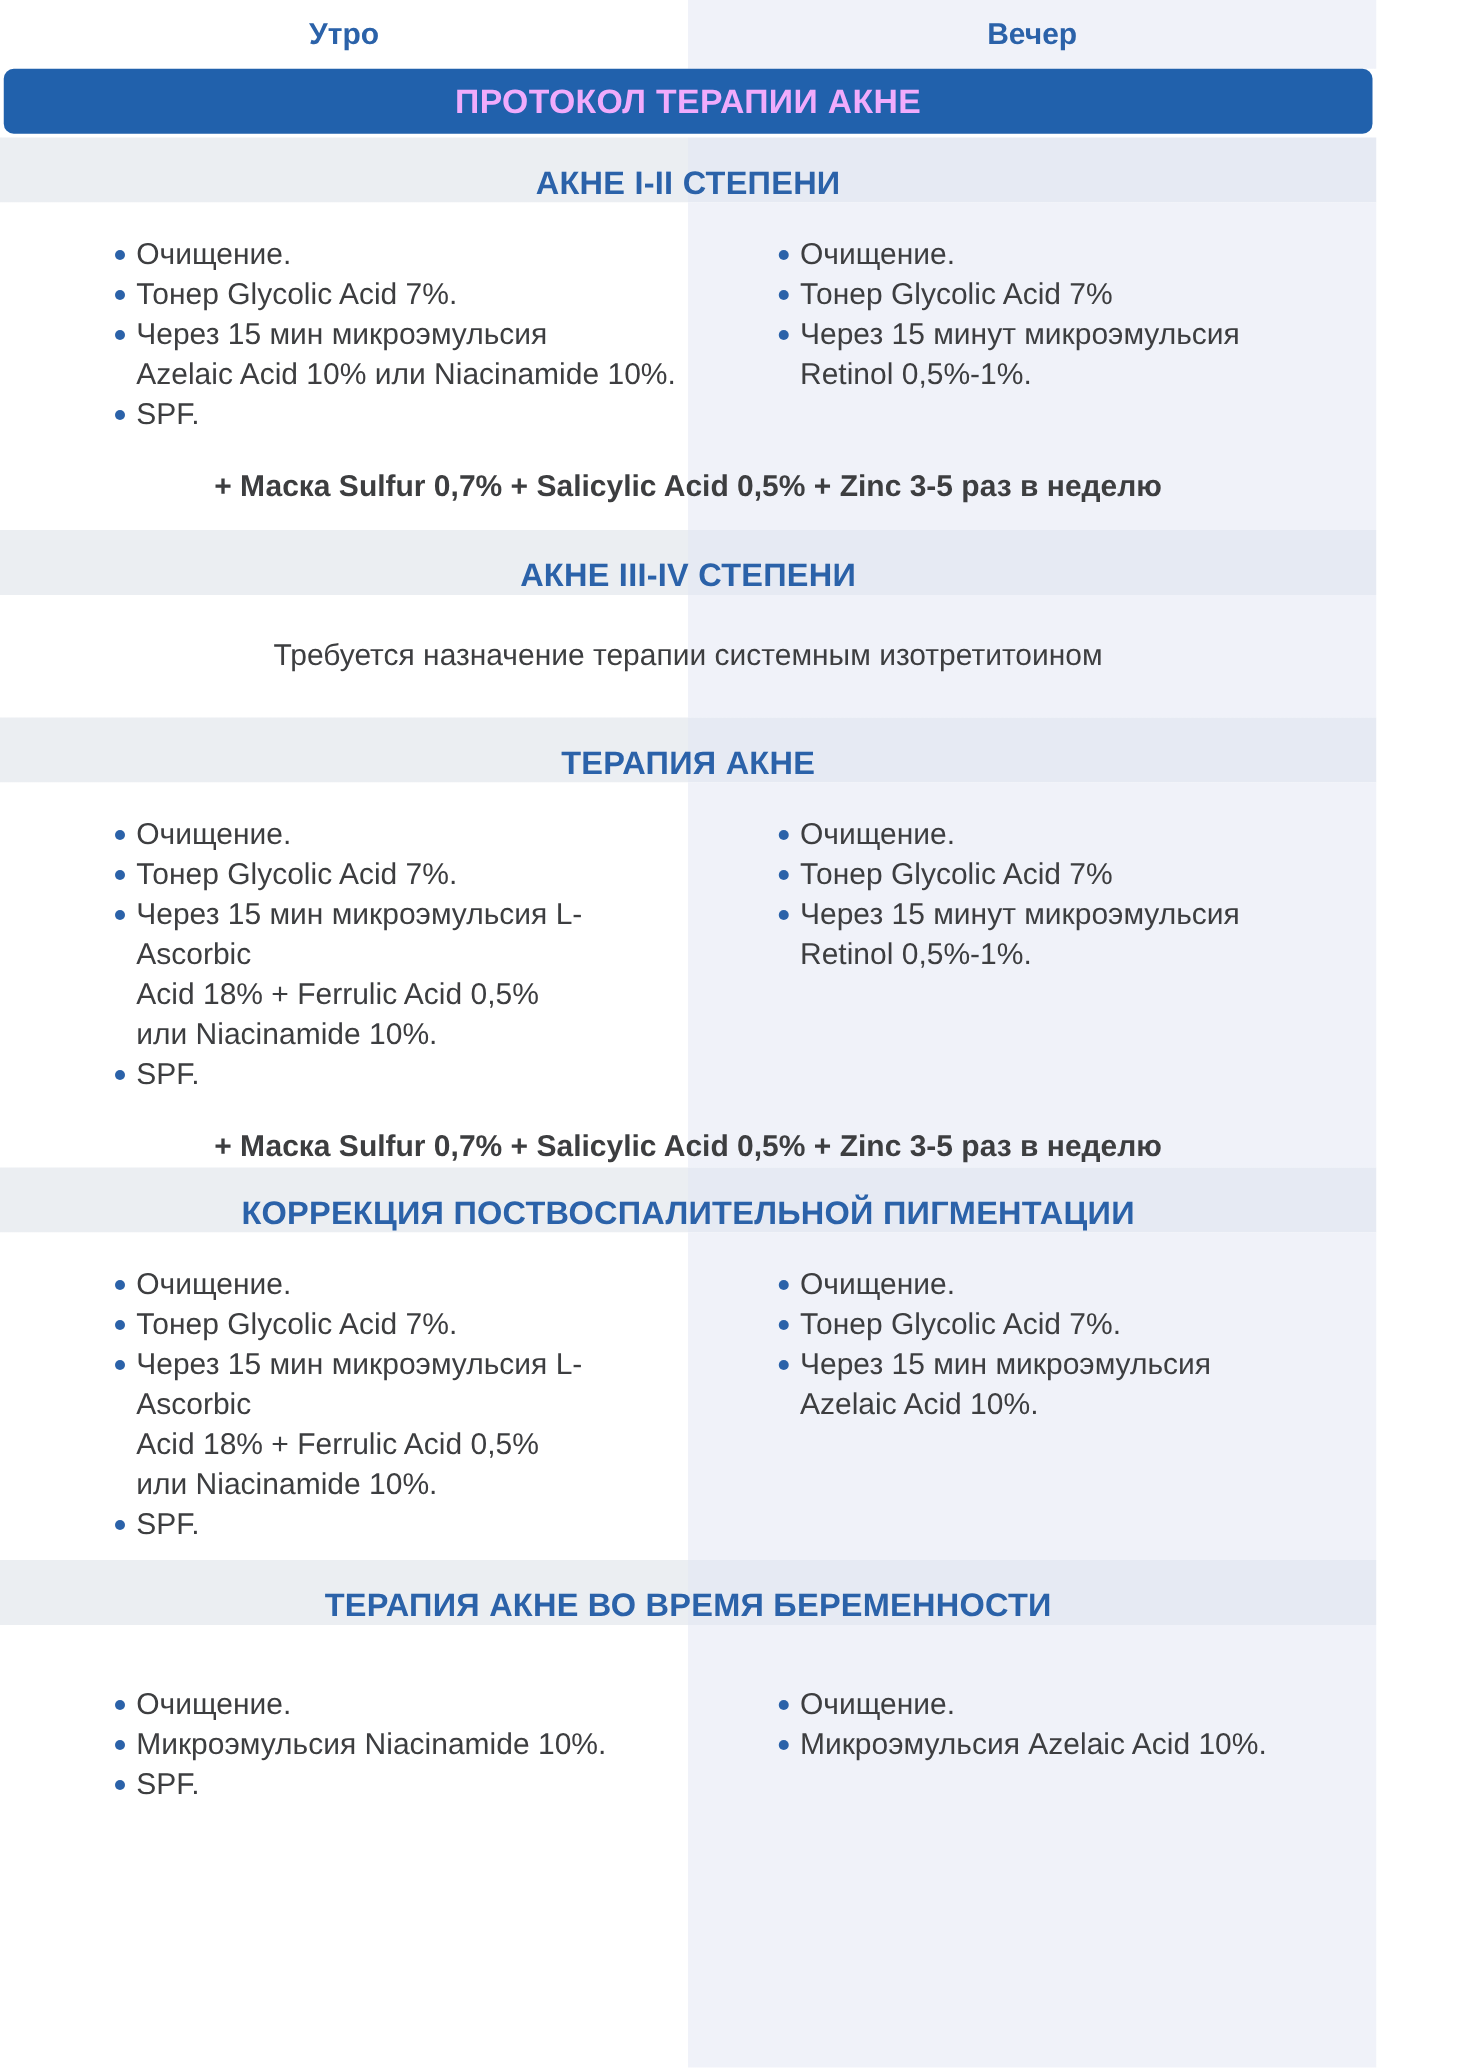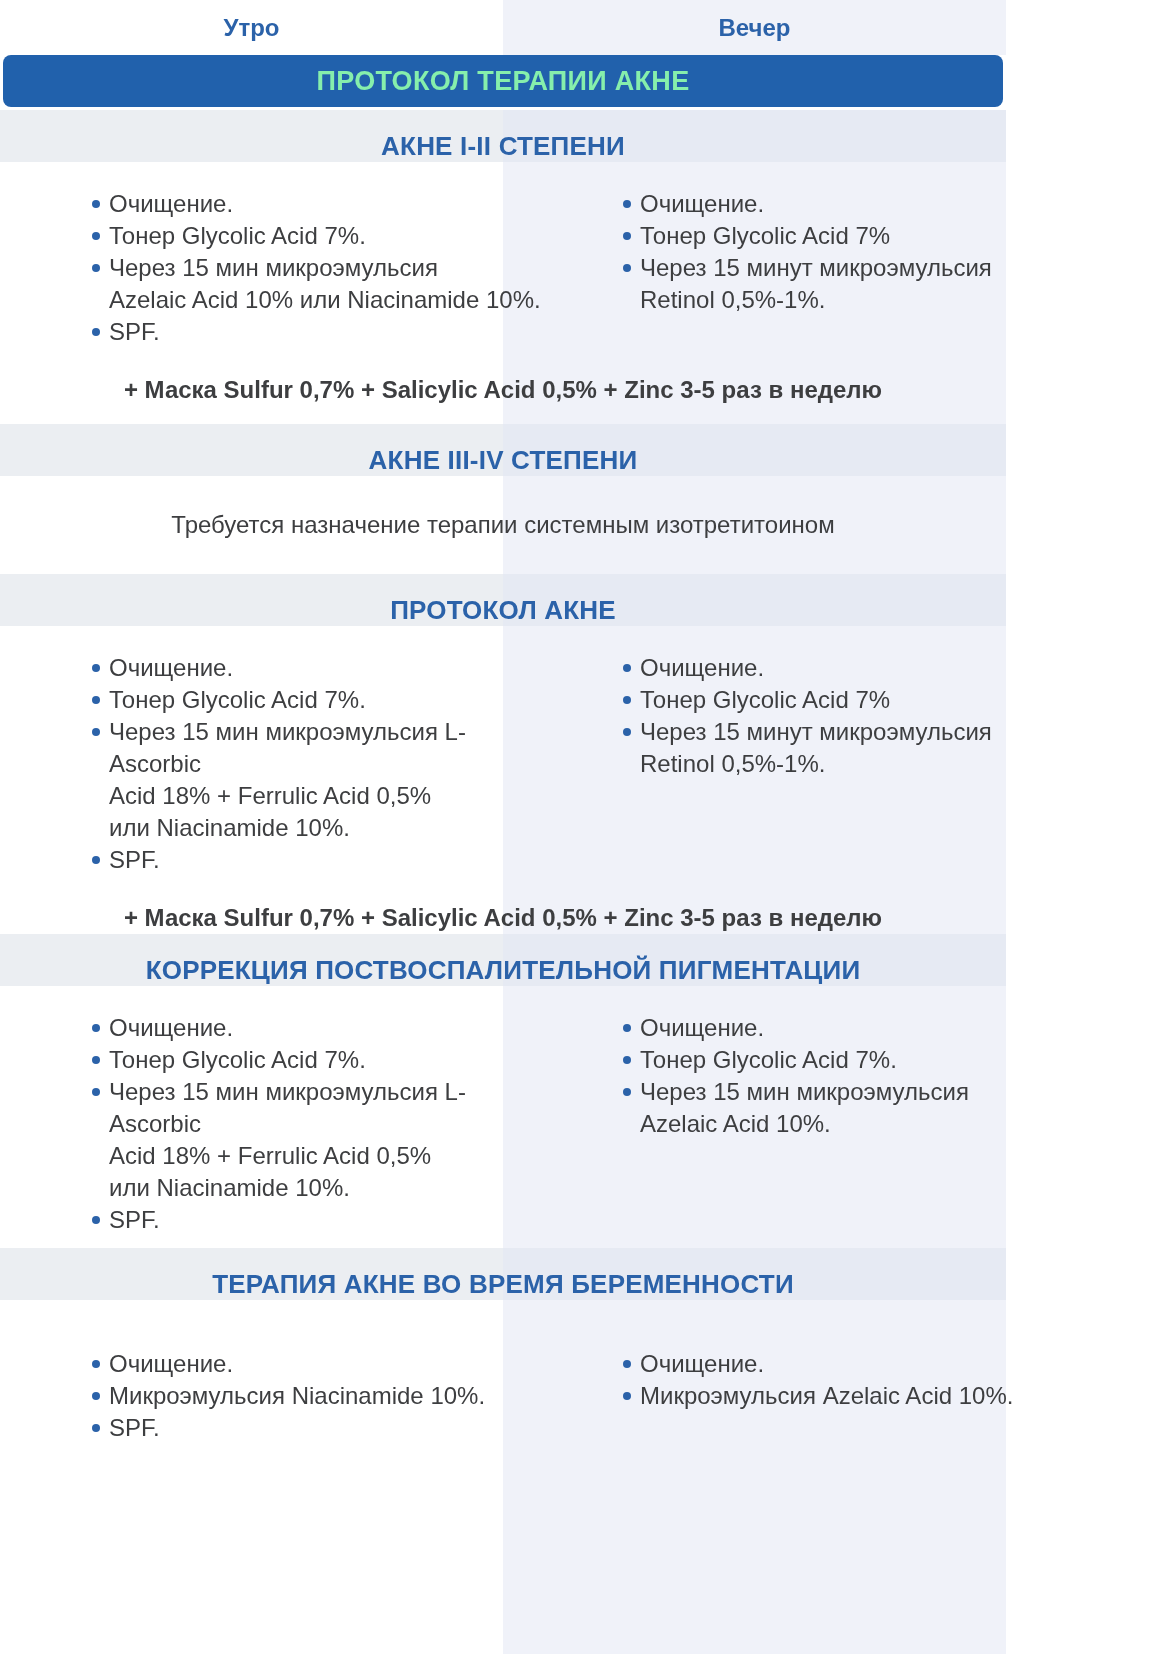--- a/index.html
+++ b/index.html
@@ -9,39 +9,39 @@
     --band:#ebeef2;
     --band-right:#e6eaf3;
     --tint:#f0f2f9;
   }
   *{box-sizing:border-box;}
   html,body{margin:0;padding:0;}
   body{
     width:1170px;height:1654px;overflow:hidden;background:#fff;
     font-family:"Liberation Sans", sans-serif;
   }
-  .page{width:1006px;height:1654px;display:flex;flex-direction:column;}
+  .page{width:1101px;height:1654px;display:flex;flex-direction:column;}
 
   
   .head-row{
     height:55px;flex:0 0 auto;
     display:grid;grid-template-columns:1fr 1fr;
     background:linear-gradient(to right,#ffffff 0 50%,var(--tint) 50% 100%);
   }
   .col-head{
     display:flex;align-items:center;justify-content:center;
     color:var(--title-blue);font-weight:bold;font-size:24px;
   }
 
   
   .banner{
     height:52px;flex:0 0 auto;margin:0 3px 3px 3px;border-radius:8px;
     background:var(--accent);
     display:flex;align-items:center;justify-content:center;
-    color:#86efac;font-weight:bold;font-size:27px;letter-spacing:.3px;
+    color:#f0abfc;font-weight:bold;font-size:27px;letter-spacing:.3px;
   }
 
   
   .band{
     height:52px;flex:0 0 auto;
     background:linear-gradient(to right,var(--band) 0 50%,var(--band-right) 50% 100%);
     display:flex;align-items:flex-end;justify-content:center;
   }
   .band-title{
     color:var(--title-blue);font-weight:bold;font-size:26px;letter-spacing:.2px;
@@ -124,21 +124,21 @@
     <div class="band">
       <span class="band-title">АКНЕ III-IV СТЕПЕНИ</span>
     </div>
     <div class="content c1">
           <p class="info">Требуется назначение терапии системным изотретитоином</p>
         </div>
   </section>
 
   <section>
     <div class="band">
-      <span class="band-title">ПРОТОКОЛ АКНЕ</span>
+      <span class="band-title">ТЕРАПИЯ АКНЕ</span>
     </div>
     <div class="content c2">
           <div class="cols">
             <ul class="items morning">
               <li>Очищение.</li>
               <li>Тонер Glycolic Acid 7%.</li>
               <li>Через 15 мин микроэмульсия L-Ascorbic
 Acid 18% + Ferrulic Acid 0,5%
 или Niacinamide 10%.</li>
               <li>SPF.</li>

